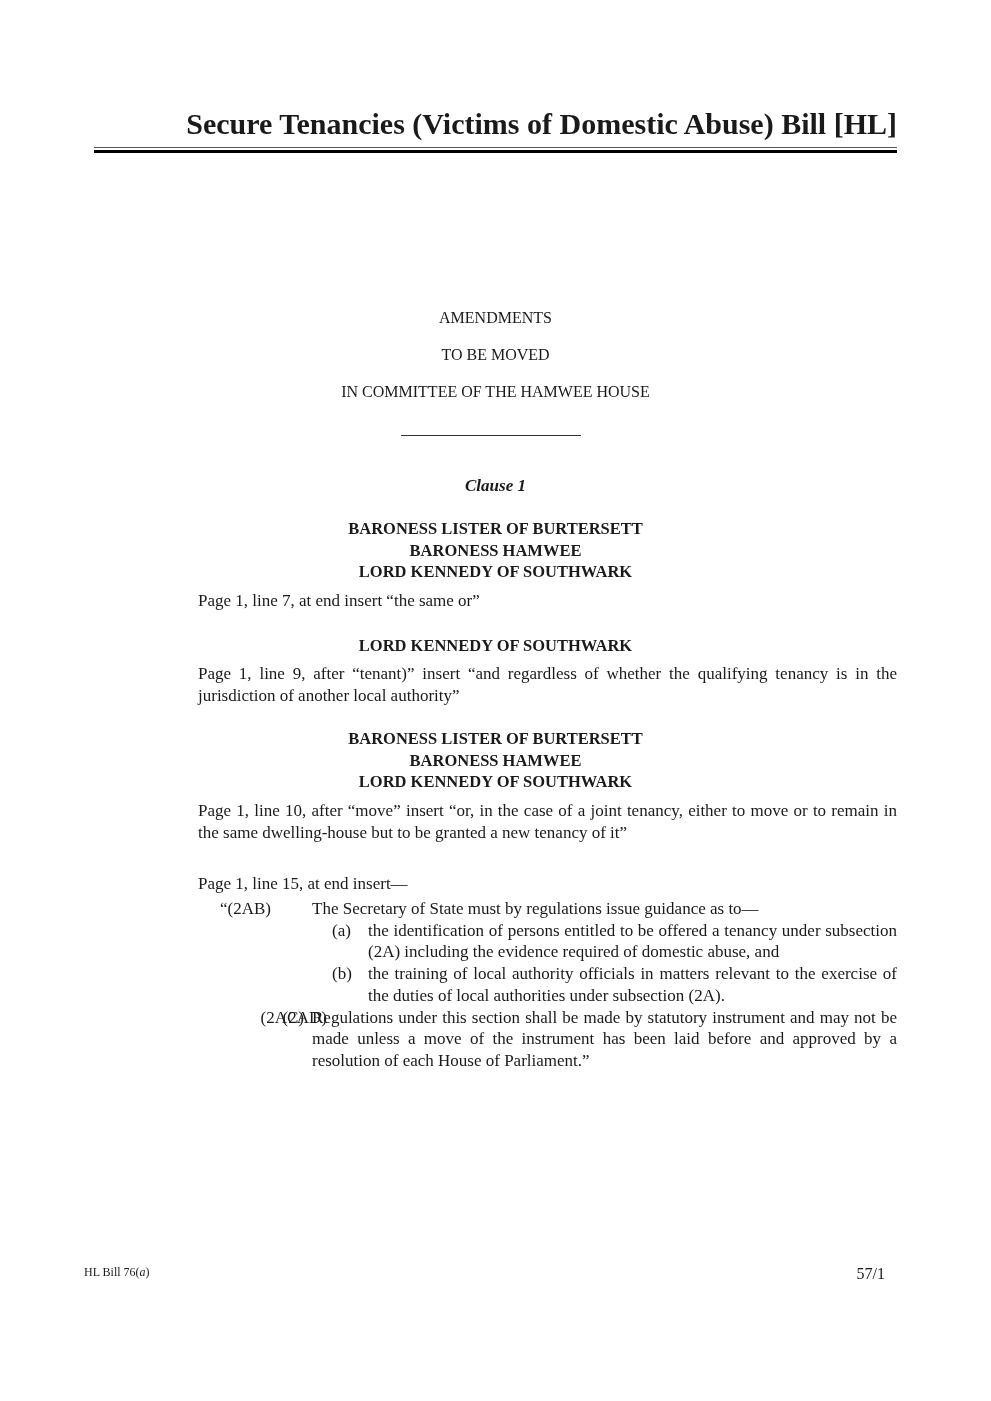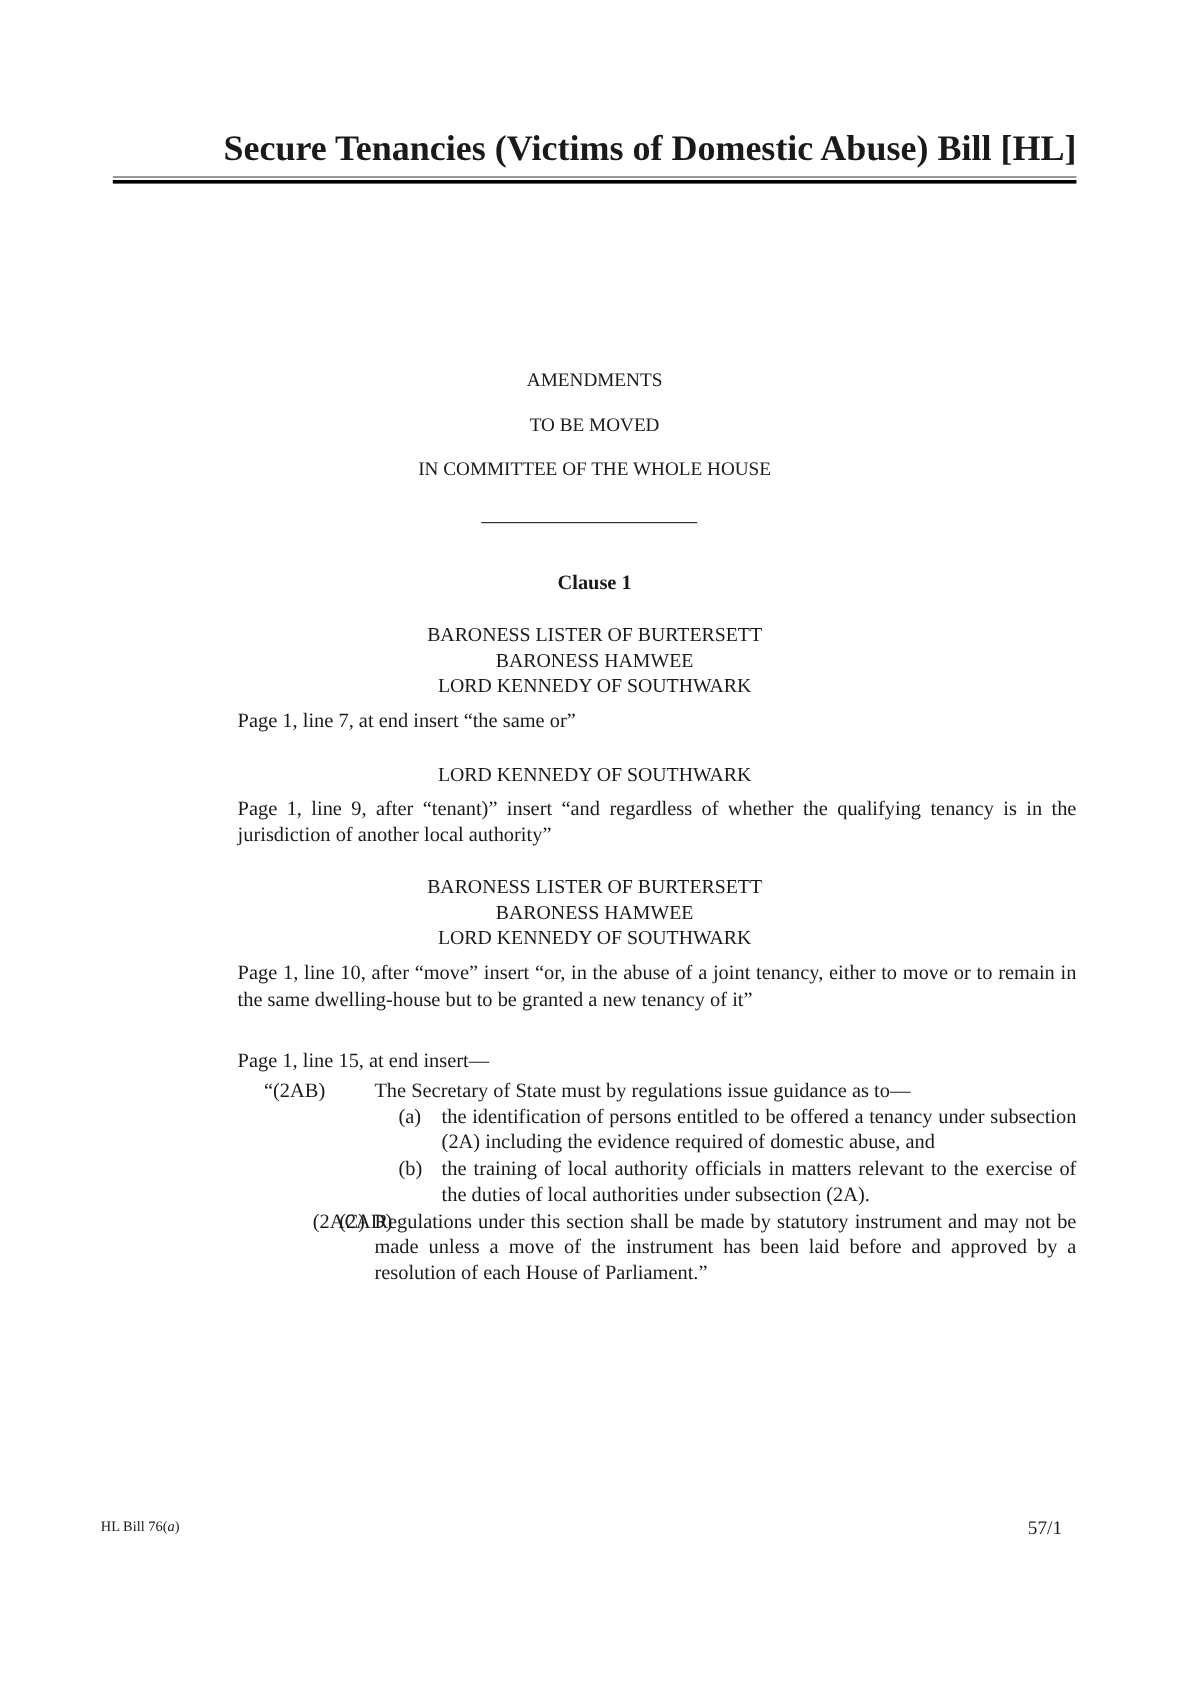--- a/index.html
+++ b/index.html
@@ -16,25 +16,25 @@
   .rule-thin { position: absolute; left: 94px; width: 803px; top: 147px; height: 1px; background: #555; }
   .rule-thick { position: absolute; left: 94px; width: 803px; top: 150px; height: 2.5px; background: #000; }
 
   .heading-line {
     position: absolute; left: 0; width: 991px; text-align: center;
     font-size: 16px; line-height: 22px;
   }
   .short-rule { position: absolute; left: 401px; width: 180px; top: 435px; height: 1px; background: #333; }
   .clause {
     position: absolute; left: 0; width: 991px; top: 476px; text-align: center;
-    font-weight: bold; font-size: 17px;
+    font-weight: bold; font-size: 17px; font-style: italic;
   }
   .sponsors {
     position: absolute; left: 0; width: 991px; text-align: center;
-    font-size: 16.5px; line-height: 21.5px;
+    font-size: 16.5px; line-height: 21.5px; font-weight: bold;
   }
   .sponsors div { margin: 0; }
   .amend {
     position: absolute; left: 198px; width: 699px; font-size: 17px; line-height: 22px;
     text-align: justify;
   }
   .insert-block { position: absolute; left: 198px; width: 699px; font-size: 17px; line-height: 21.7px; }
   .sub { position: relative; }
   .sub-num { position: absolute; right: 593px; text-align: right; white-space: nowrap; }
   .sub-text { margin-left: 114px; text-align: justify; }
@@ -46,21 +46,21 @@
 </style>
 </head>
 <body>
 
 <h1 class="title">Secure Tenancies (Victims of Domestic Abuse) Bill [HL]</h1>
 <div class="rule-thin"></div>
 <div class="rule-thick"></div>
 
 <div class="heading-line" style="top:307px">AMENDMENTS</div>
 <div class="heading-line" style="top:344px">TO BE MOVED</div>
-<div class="heading-line" style="top:381px">IN COMMITTEE OF THE WHOLE HOUSE</div>
+<div class="heading-line" style="top:381px">IN COMMITTEE OF THE HAMWEE HOUSE</div>
 
 <div class="short-rule"></div>
 
 <div class="clause">Clause 1</div>
 
 <div class="sponsors" style="top:518px">
   <div>BARONESS LISTER OF BURTERSETT</div>
   <div>BARONESS HAMWEE</div>
   <div>LORD KENNEDY OF SOUTHWARK</div>
 </div>
@@ -69,21 +69,21 @@
 <div class="sponsors" style="top:635px">
   <div>LORD KENNEDY OF SOUTHWARK</div>
 </div>
 <div class="amend" style="top:663px">Page 1, line 9, after “tenant)” insert “and regardless of whether the qualifying tenancy is in the jurisdiction of another local authority”</div>
 
 <div class="sponsors" style="top:728px">
   <div>BARONESS LISTER OF BURTERSETT</div>
   <div>BARONESS HAMWEE</div>
   <div>LORD KENNEDY OF SOUTHWARK</div>
 </div>
-<div class="amend" style="top:800px">Page 1, line 10, after “move” insert “or, in the abuse of a joint tenancy, either to move or to remain in the same dwelling-house but to be granted a new tenancy of it”</div>
+<div class="amend" style="top:800px">Page 1, line 10, after “move” insert “or, in the case of a joint tenancy, either to move or to remain in the same dwelling-house but to be granted a new tenancy of it”</div>
 
 <div class="amend" style="top:873px">Page 1, line 15, at end insert—</div>
 
 <div class="insert-block" style="top:898px">
   <div class="sub">
     <span class="sub-num" style="right:626px">“(2AB)</span>
     <div class="sub-text">The Secretary of State must by regulations issue guidance as to—</div>
   </div>
   <div class="para">
     <span class="para-num">(a)</span>

